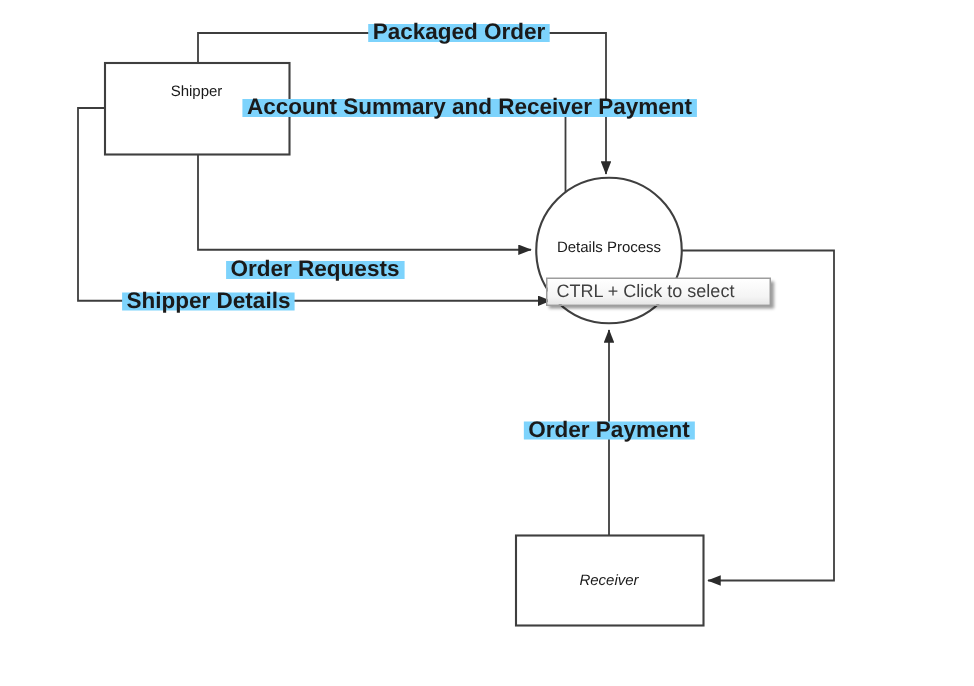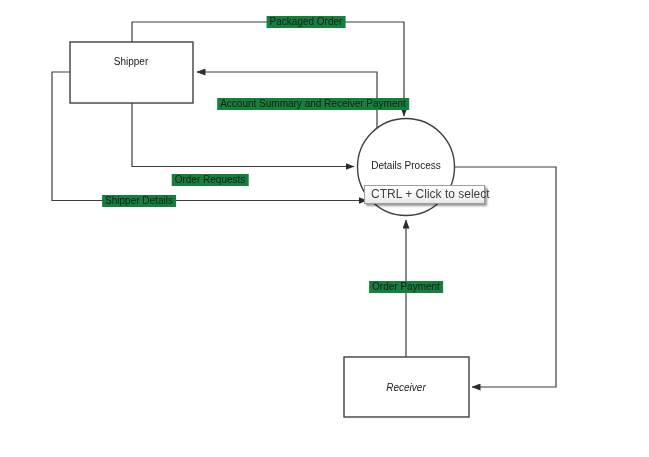--- a/index.html
+++ b/index.html
@@ -10,40 +10,41 @@
     background: #ffffff;
     font-family: "Liberation Sans", sans-serif;
     overflow: hidden;
   }
   #diagram-svg { position: absolute; left: 0; top: 0; }
   .connector { fill: none; stroke: #3d3d3d; stroke-width: 1.2; }
   .node-shape { fill: #ffffff; stroke: #3f3f3f; stroke-width: 1.4; }
   .flow-label {
     position: absolute;
     transform: translate(-50%, -50%);
-    background: #15803d;
+    background: #7dd3fc;
     color: #1a1a1a;
-    font-size: 10px;
+    font-size: 15px;
     line-height: 12px;
     white-space: nowrap;
     padding: 0 3px;
+    font-weight: bold;
   }
   .node-label {
     position: absolute;
     transform: translate(-50%, -50%);
     color: #1a1a1a;
     font-size: 10px;
     line-height: 12px;
     white-space: nowrap;
   }
   #tooltip {
     position: absolute;
     left: 364px;
     top: 185px;
-    width: 121px;
+    width: 150px;
     height: 19px;
     box-sizing: border-box;
     border: 1px solid #9d9d9d;
     background: linear-gradient(#ffffff 0%, #f4f4f4 70%, #e6e6e6 100%);
     box-shadow: 2px 2px 2px rgba(0,0,0,0.4);
     color: #3f3f3f;
     font-size: 12px;
     line-height: 17px;
     padding-left: 6px;
     white-space: nowrap;
@@ -72,20 +73,20 @@
     <rect class="node-shape" x="70" y="42" width="123" height="61"></rect>
     <circle class="node-shape" cx="406" cy="167" r="48.5"></circle>
     <rect class="node-shape" x="344" y="357" width="125" height="60"></rect>
   </svg>
 
   <div class="node-label" style="left:131px; top:62px;">Shipper</div>
   <div class="node-label" style="left:406px; top:166px;">Details Process</div>
   <div class="node-label" style="left:406px; top:388px;font-style:italic;">Receiver</div>
 
   <div class="flow-label" style="left:306px; top:22px;">Packaged Order</div>
-  <div class="flow-label" style="left:313px; top:72px;margin-top:32px;">Account Summary and Receiver Payment</div>
+  <div class="flow-label" style="left:313px; top:72px;">Account Summary and Receiver Payment</div>
   <div class="flow-label" style="left:210px; top:180px;">Order Requests</div>
   <div class="flow-label" style="left:139px; top:201px;">Shipper Details</div>
   <div class="flow-label" style="left:406px; top:287px;">Order Payment</div>
 
   <div id="tooltip">CTRL + Click to select</div>
 
 </div>
 
 </body></html>

